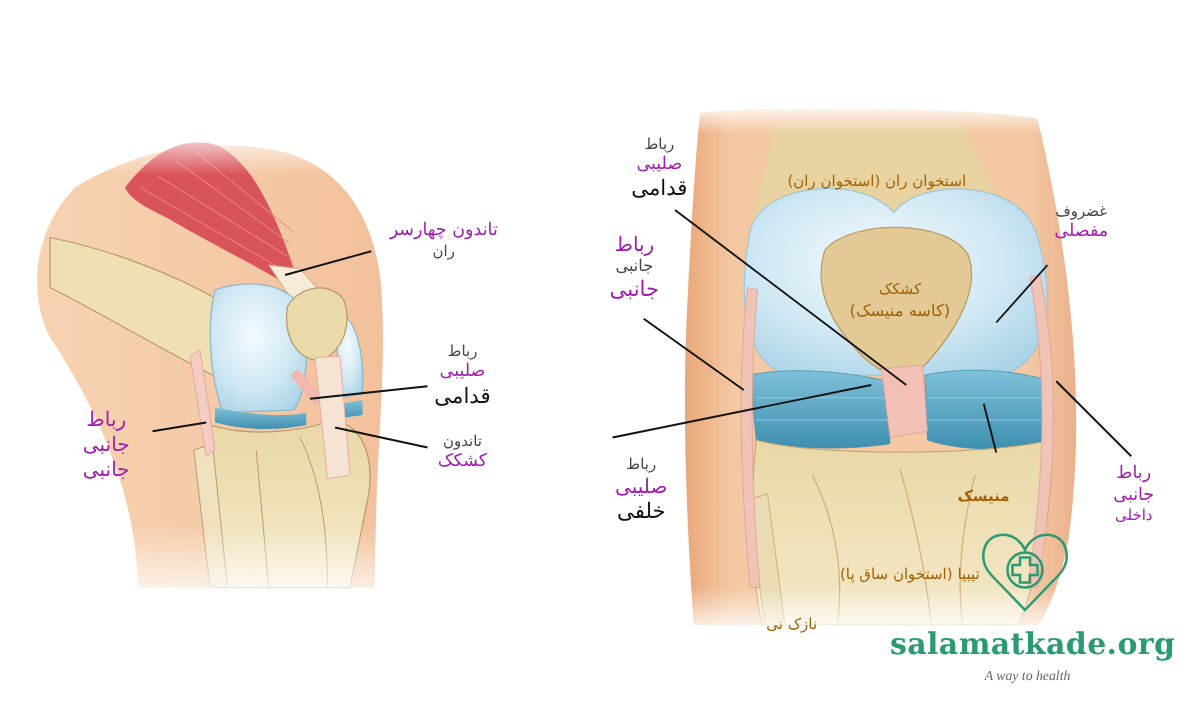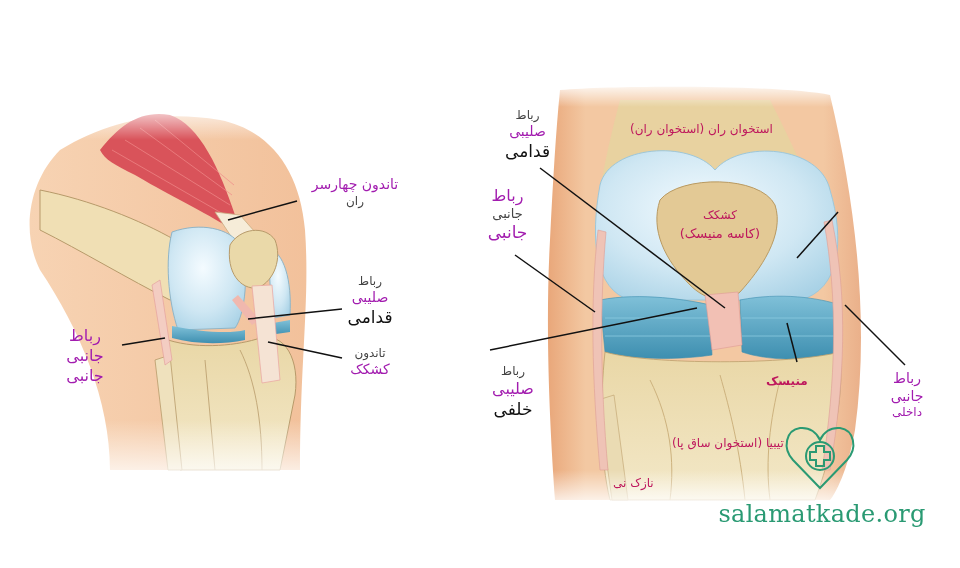--- a/index.html
+++ b/index.html
@@ -4,23 +4,23 @@
 <style>
   html, body { margin:0; padding:0; }
   body { width:960px; height:568px; background:#ffffff; position:relative; overflow:hidden;
          font-family:"DejaVu Sans", sans-serif; }
   .stage { position:absolute; left:0; top:0; width:960px; height:568px; }
   svg.art { position:absolute; left:0; top:0; }
   .lbl { position:absolute; direction:rtl; text-align:center; color:#1d1d1d; line-height:1.25; white-space:nowrap; }
   .lbl .s { display:block; font-size:12px; color:#444; }
   .lbl .m { display:block; font-size:14px; color:#a21caf; }
   .lbl .l { display:block; font-size:17px; color:#111; }
-  .inner { position:absolute; direction:rtl; color:#be185d; white-space:nowrap; font-size:12px; }
+  .inner { position:absolute; direction:rtl; color:#a16207; white-space:nowrap; font-size:12px;margin-top:16px; }
   .brand { position:absolute; left:712px; top:500px; width:220px; text-align:center;
-           font-family:"DejaVu Serif", serif; font-weight:normal; font-size:24px; color:#2a9a73; letter-spacing:0.3px; }
+           font-family:"DejaVu Serif", serif; font-weight:bold; font-size:24px; color:#2a9a73; letter-spacing:0.3px; }
   .tagline { position:absolute; left:712px; top:535px; width:220px; text-align:center;
            font-family:"Liberation Serif", serif; font-style:italic; font-size:11px; color:#666; }
 </style>
 </head>
 <body>
 
 <div class="stage">
 
 <svg class="art" width="960" height="568" viewBox="0 0 960 568">
   <defs>
@@ -174,24 +174,29 @@
 <div class="lbl" style="left:470px; top:186px; width:75px;">
   <span class="m" style="font-size:16px">رباط</span>
   <span class="s" style="font-size:13px">جانبی</span>
   <span class="m" style="font-size:17px">جانبی</span>
 </div>
 <div class="lbl" style="left:478px; top:364px; width:70px;">
   <span class="s">رباط</span>
   <span class="m" style="font-size:16px">صلیبی</span>
   <span class="l">خلفی</span>
 </div>
+<div class="lbl" style="left:830px; top:162px; width:70px;">
+  <span class="s">غضروف</span>
+  <span class="m">مفصلی</span>
+</div>
 <div class="inner" style="left:766px; top:374px;font-weight:bold;">منیسک</div>
 <div class="lbl" style="left:872px; top:370px; width:70px;">
   <span class="m">رباط</span>
   <span class="m">جانبی</span>
   <span class="m" style="font-size:12px">داخلی</span>
 </div>
 <div class="inner" style="left:672px; top:436px;">تیبیا (استخوان ساق پا)</div>
 <div class="inner" style="left:613px; top:476px;">نازک نی</div>
 
 <div class="brand">salamatkade.org</div>
+<div class="tagline">A way to health</div>
 
 </div>
 
 </body></html>

